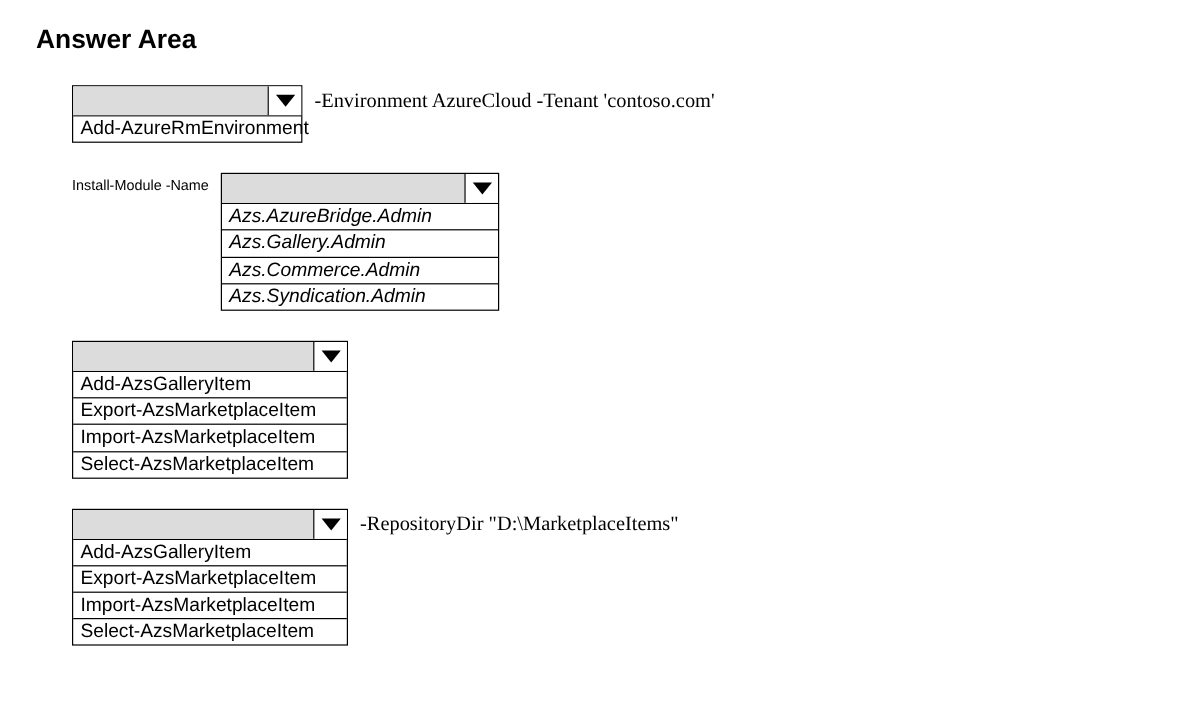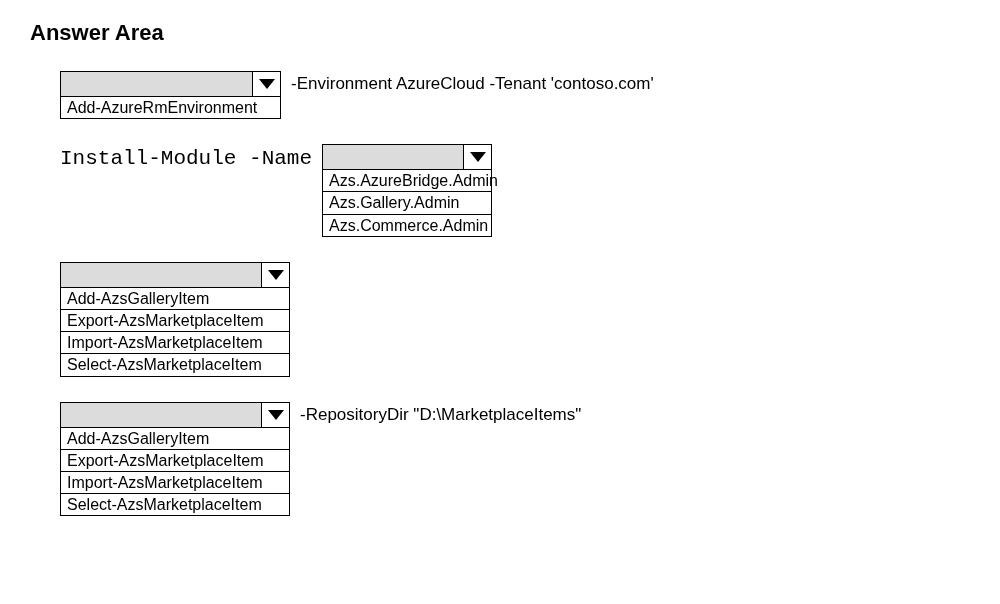--- a/index.html
+++ b/index.html
@@ -16,27 +16,27 @@
       font-size: 22px;
       margin-bottom: 25px;
     }
     .row {
       display: flex;
       align-items: flex-start;
       margin-bottom: 25px;
       gap: 10px;
     }
     .prefix {
-      font-family: Liberation Mono, monospace;
-      font-size: 21px;
+      font-family: Liberation Sans, sans-serif;
+      font-size: 12px;
       white-space: pre;
       padding-top: 3px;
     }
     .suffix {
-      font-family: Liberation Sans, sans-serif;
+      font-family: Liberation Serif, serif;
       font-size: 17px;
       white-space: pre;
       padding-top: 3px;
     }
     .dropdown-block {
       border: 1px solid #000;
       display: inline-block;
     }
     .dropdown-head {
       display: flex;
@@ -69,22 +69,22 @@
       font-family: Arial, sans-serif;
       font-size: 16px;
       padding: 1px 6px;
       border-top: 1px solid #000;
       line-height: 1.2;
       white-space: nowrap;
     }
     .option:first-child {
       border-top: none;
     }
-    .w1 { width: 221px; }
-    .w2 { width: 170px; }
+    .w1 { width: 192px; }
+    .w2 { width: 232px; font-style: italic; }
     .w3 { width: 230px; }
     .w4 { width: 230px; }
     .indent { margin-left: 30px; }
   </style>
 </head>
 <body>
 
 <div class="title">Answer Area</div>
 
 <div class="row indent">
@@ -108,20 +108,21 @@
     <div class="dropdown-head">
       <div class="dropdown-selected"></div>
       <div class="dropdown-arrow-cell">
         <div class="arrow"></div>
       </div>
     </div>
     <div class="dropdown-options">
       <div class="option">Azs.AzureBridge.Admin</div>
       <div class="option">Azs.Gallery.Admin</div>
       <div class="option">Azs.Commerce.Admin</div>
+      <div class="option">Azs.Syndication.Admin</div>
     </div>
   </div>
 </div>
 
 <div class="row indent">
   <div class="dropdown-block w3">
     <div class="dropdown-head">
       <div class="dropdown-selected"></div>
       <div class="dropdown-arrow-cell">
         <div class="arrow"></div>

